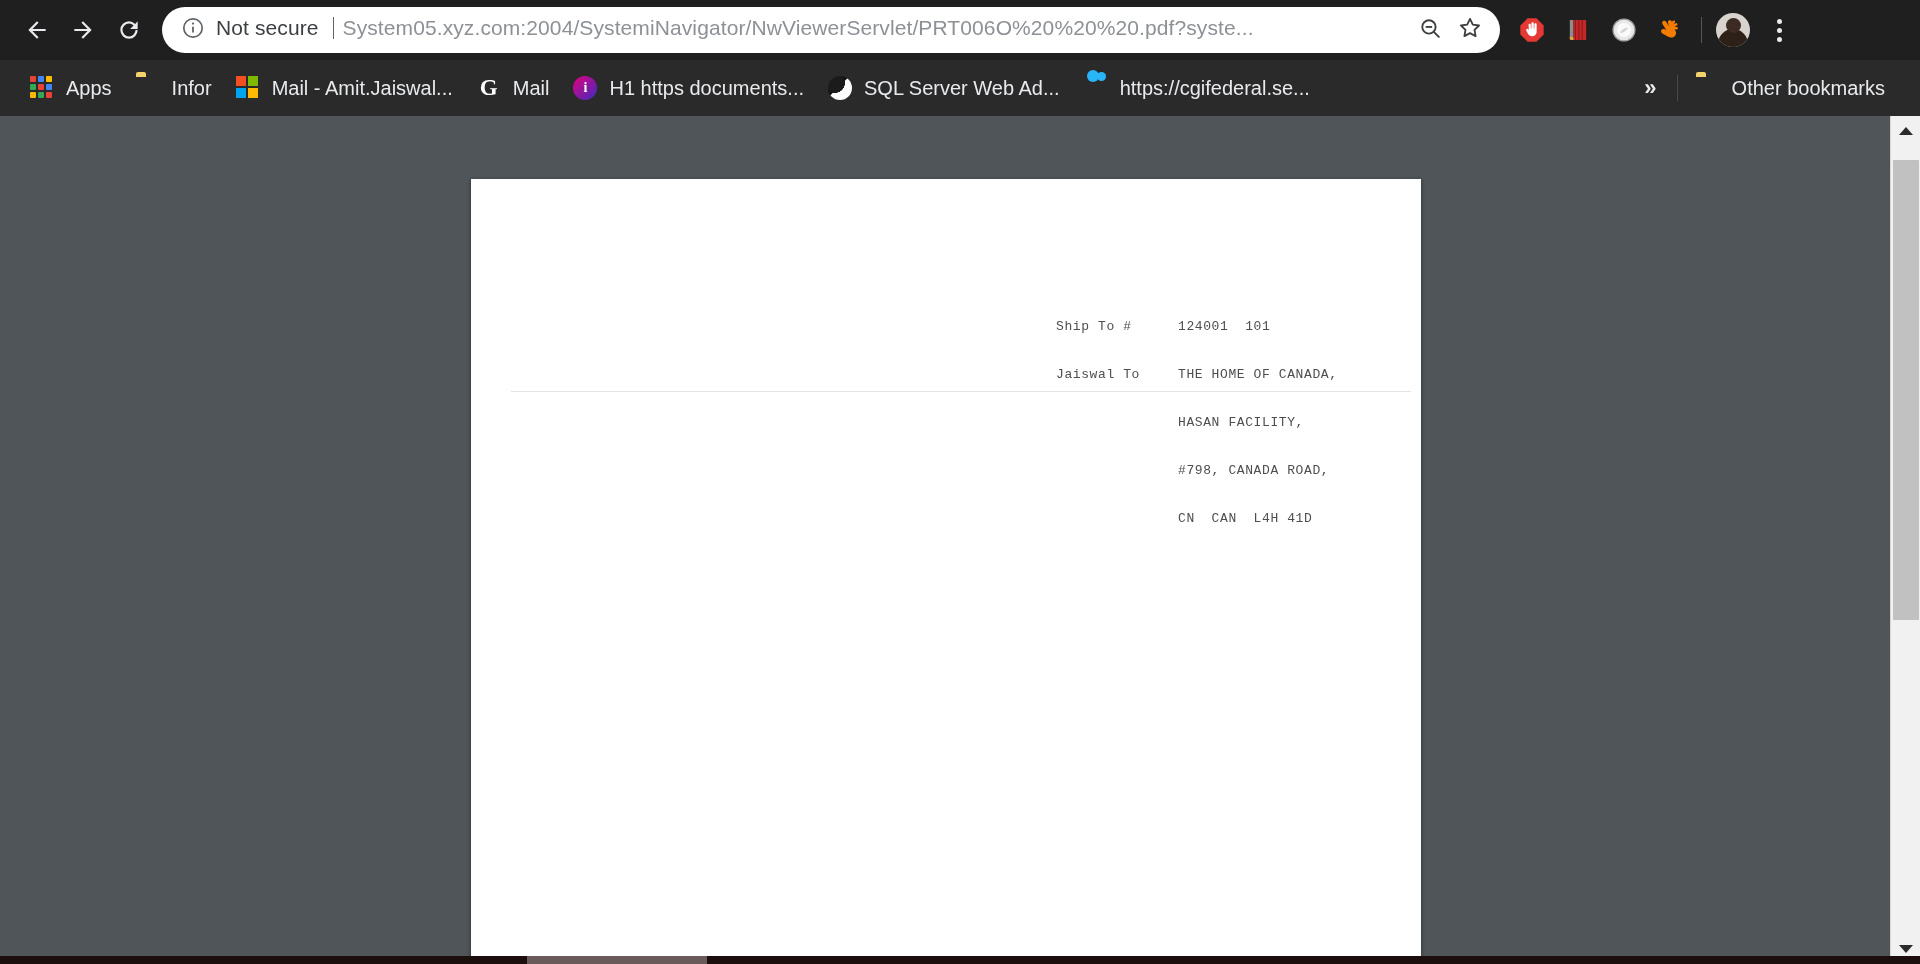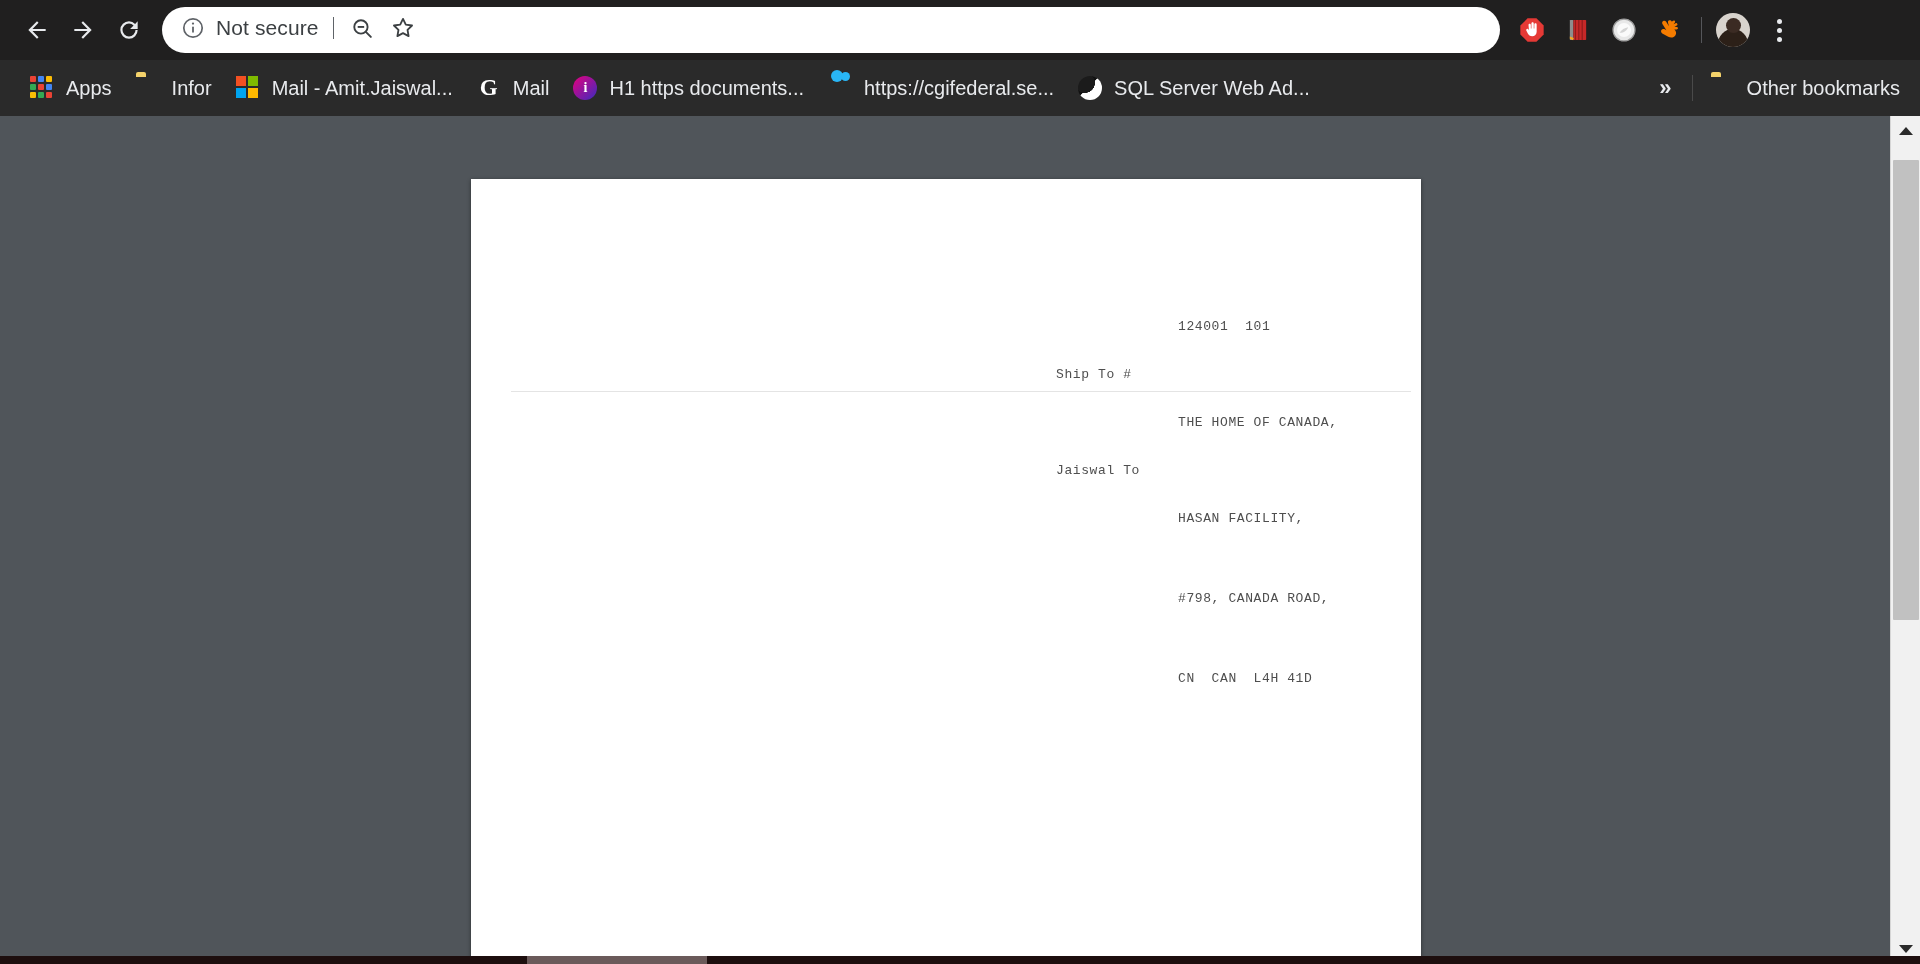--- a/index.html
+++ b/index.html
@@ -156,21 +156,21 @@
 
   .kebab { display: flex; flex-direction: column; gap: 4px; align-items: center; }
   .kebab i { width: 5px; height: 5px; border-radius: 50%; background: #e8eaed; display:block; }
 
   
   .bookmarks {
     height: 56px;
     background: #2a2a2a;
     display: flex;
     align-items: center;
-    padding: 0 8px 0 18px;
+    padding: 0 23px 0 18px;
     position: relative;
     z-index: 4;
     overflow: hidden;
   }
   .bm {
     display: flex;
     align-items: center;
     height: 40px;
     padding: 0 12px;
     border-radius: 5px;
@@ -323,21 +323,21 @@
     left: 585px;
     top: 108px;
     font-family: "Liberation Mono", monospace;
     font-size: 13px;
     line-height: 16px;
     color: #4e4e4e;
     letter-spacing: .6px;
     white-space: pre;
   }
   .shipto .row { display: flex; }
-  .shipto .lbl { width: 122px; flex: 0 0 auto; margin-top: 48px; }
+  .shipto .lbl { width: 122px; flex: 0 0 auto; }
   .shipto .val { flex: 1 1 auto; }
 
   
   .scrollbar {
     position: absolute;
     right: 0;
     top: 116px;
     width: 30px;
     height: 848px;
     background: #f1f1f1;
@@ -413,20 +413,21 @@
     <div class="omnibox">
       <span class="info-icon">
         <svg width="24" height="24" viewBox="0 0 24 24">
           <circle cx="12" cy="12" r="9.2" fill="none" stroke="#5f6368" stroke-width="1.7"></circle>
           <rect x="11.1" y="10.4" width="1.8" height="6.3" rx=".9" fill="#5f6368"></rect>
           <circle cx="12" cy="7.6" r="1.15" fill="#5f6368"></circle>
         </svg>
       </span>
       <span class="not-secure">Not secure</span>
       <span class="url-sep"></span>
+      <span class="url-text">System05.xyz.com:2004/SystemiNavigator/NwViewerServlet/PRT006O%20%20%20.pdf?syste...</span>
 
       <span class="omnibox-action">
         <svg width="25" height="25" viewBox="0 0 24 24">
           <circle cx="10.5" cy="10.5" r="6.4" fill="none" stroke="#3c4043" stroke-width="1.8"></circle>
           <line x1="7.4" y1="10.5" x2="13.6" y2="10.5" stroke="#3c4043" stroke-width="1.8"></line>
           <line x1="15.2" y1="15.2" x2="20" y2="20" stroke="#3c4043" stroke-width="1.9" stroke-linecap="round"></line>
         </svg>
       </span>
       <span class="omnibox-action">
         <svg width="26" height="26" viewBox="0 0 24 24">
@@ -526,27 +527,27 @@
     </div>
 
     <div class="bm">
       <span class="bm-ico">
         <span class="ico-circle" style="background:linear-gradient(135deg,#e6007e 0%,#3b2bbf 100%)">i</span>
       </span>
       <span class="bm-label">H1 https documents...</span>
     </div>
 
     <div class="bm">
+      <span class="bm-ico"><span class="ico-globe"></span></span>
+      <span class="bm-label">SQL Server Web Ad...</span>
+    </div>
+
+    <div class="bm">
       <span class="bm-ico"><span class="ico-cloud"></span></span>
       <span class="bm-label">https://cgifederal.se...</span>
-    </div>
-
-    <div class="bm">
-      <span class="bm-ico"><span class="ico-globe"></span></span>
-      <span class="bm-label">SQL Server Web Ad...</span>
     </div>
 
     <div class="bm-overflow">
       <span class="chev">»</span>
       <span class="bm-vsep"></span>
       <div class="bm">
         <span class="bm-ico"><span class="ico-folder"></span></span>
         <span class="bm-label">Other bookmarks</span>
       </div>
     </div>

